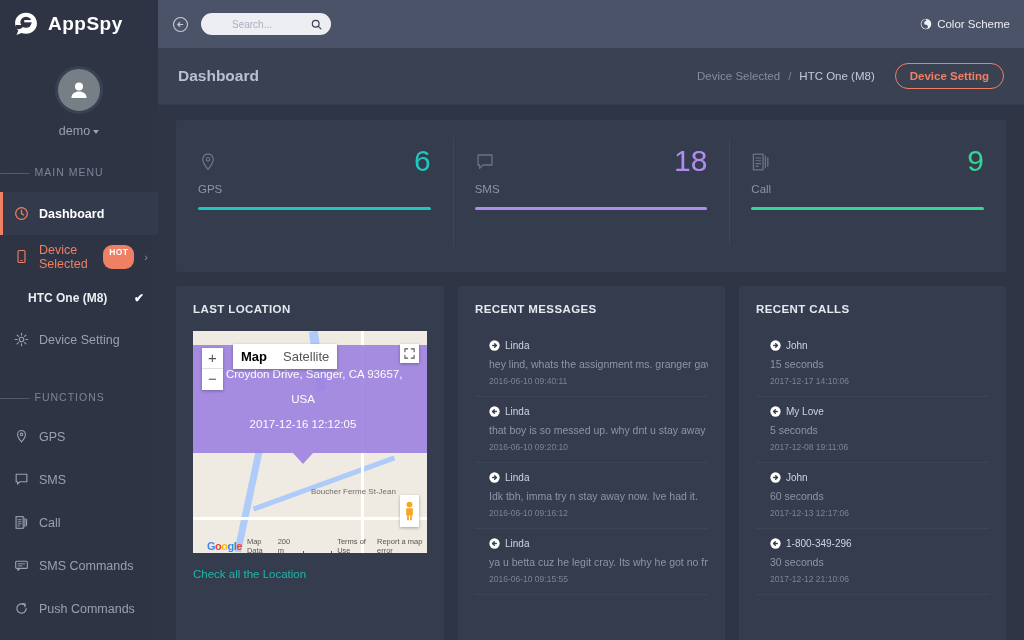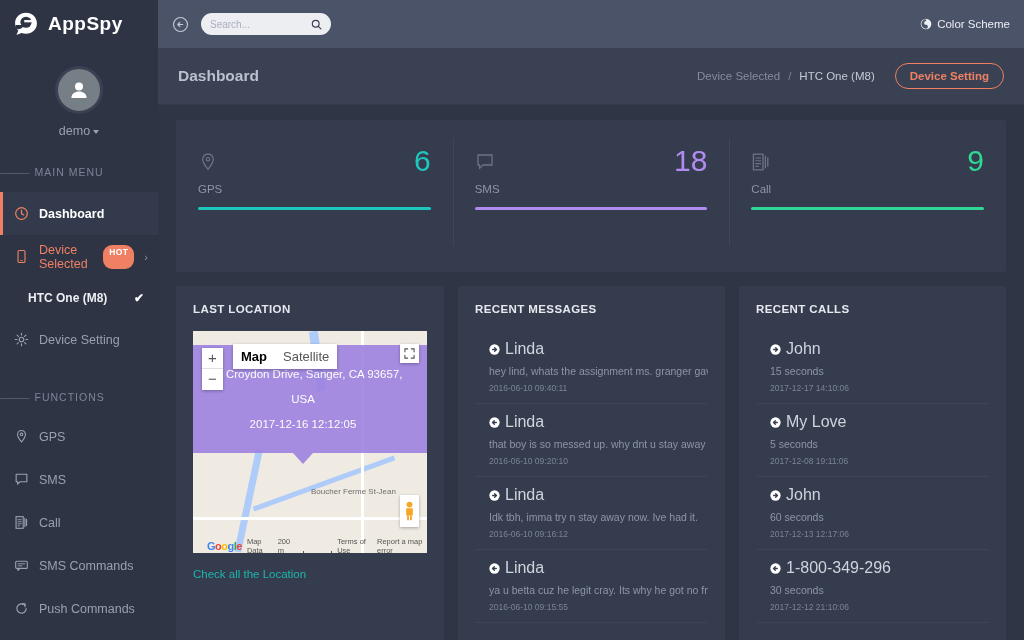--- a/index.html
+++ b/index.html
@@ -84,21 +84,21 @@
     height: 48px; background: #4b5368; flex: 0 0 48px;
     display: flex; align-items: center; padding: 0 14px; gap: 12px;
   }
   .collapse-btn { width: 17px; height: 17px; flex: 0 0 17px; cursor: pointer; }
   .search-box {
     width: 130px; height: 22px; background: #eceef2; border-radius: 11px;
     display: flex; align-items: center; padding: 0 9px; gap: 4px;
   }
   .search-box input {
     border: 0; outline: 0; background: transparent; flex: 1; min-width: 0;
-    font-family: "Liberation Sans", sans-serif; font-size: 10px; color: #4b5368;
+    font-family: "Liberation Sans", sans-serif; font-size: 10px; color: #4b5368; margin-left: 22px;
   }
   .search-box input::placeholder { color: #a8aec0; }
   .topbar-right { margin-left: auto; display: flex; align-items: center; gap: 5px; cursor: pointer; }
   .topbar-right .lbl { color: #eceef2; font-size: 11.5px; }
 
   .pagehead {
     height: 57px; flex: 0 0 57px; background: #3a4152;
     display: flex; align-items: center; padding: 0 20px;
     border-bottom: 1px solid #343b4b;
   }
@@ -213,21 +213,21 @@
     display: inline-block; margin-top: 15px;
     color: #1eb5ac; font-size: 11.5px; cursor: pointer;
   }
 
   
   .row {
     padding: 9px 0 10px 14px; border-bottom: 1px solid #3d4456;
   }
   .row-head { display: flex; align-items: center; gap: 5px; }
   .dir-ico { width: 11px; height: 11px; flex: 0 0 11px; }
-  .row-name { color: #cfd4de; font-size: 16px; }
+  .row-name { color: #cfd4de; font-size: 10px; }
   .row-body { color: #8d95a7; font-size: 10.5px; margin-top: 7px;
     white-space: nowrap; overflow: hidden; text-overflow: clip; }
   .row-time { color: #7b8396; font-size: 8.5px; margin-top: 6px; }
 </style>
 </head>
 <body>
 
 <div id="app">
 
   <aside class="sidebar">

